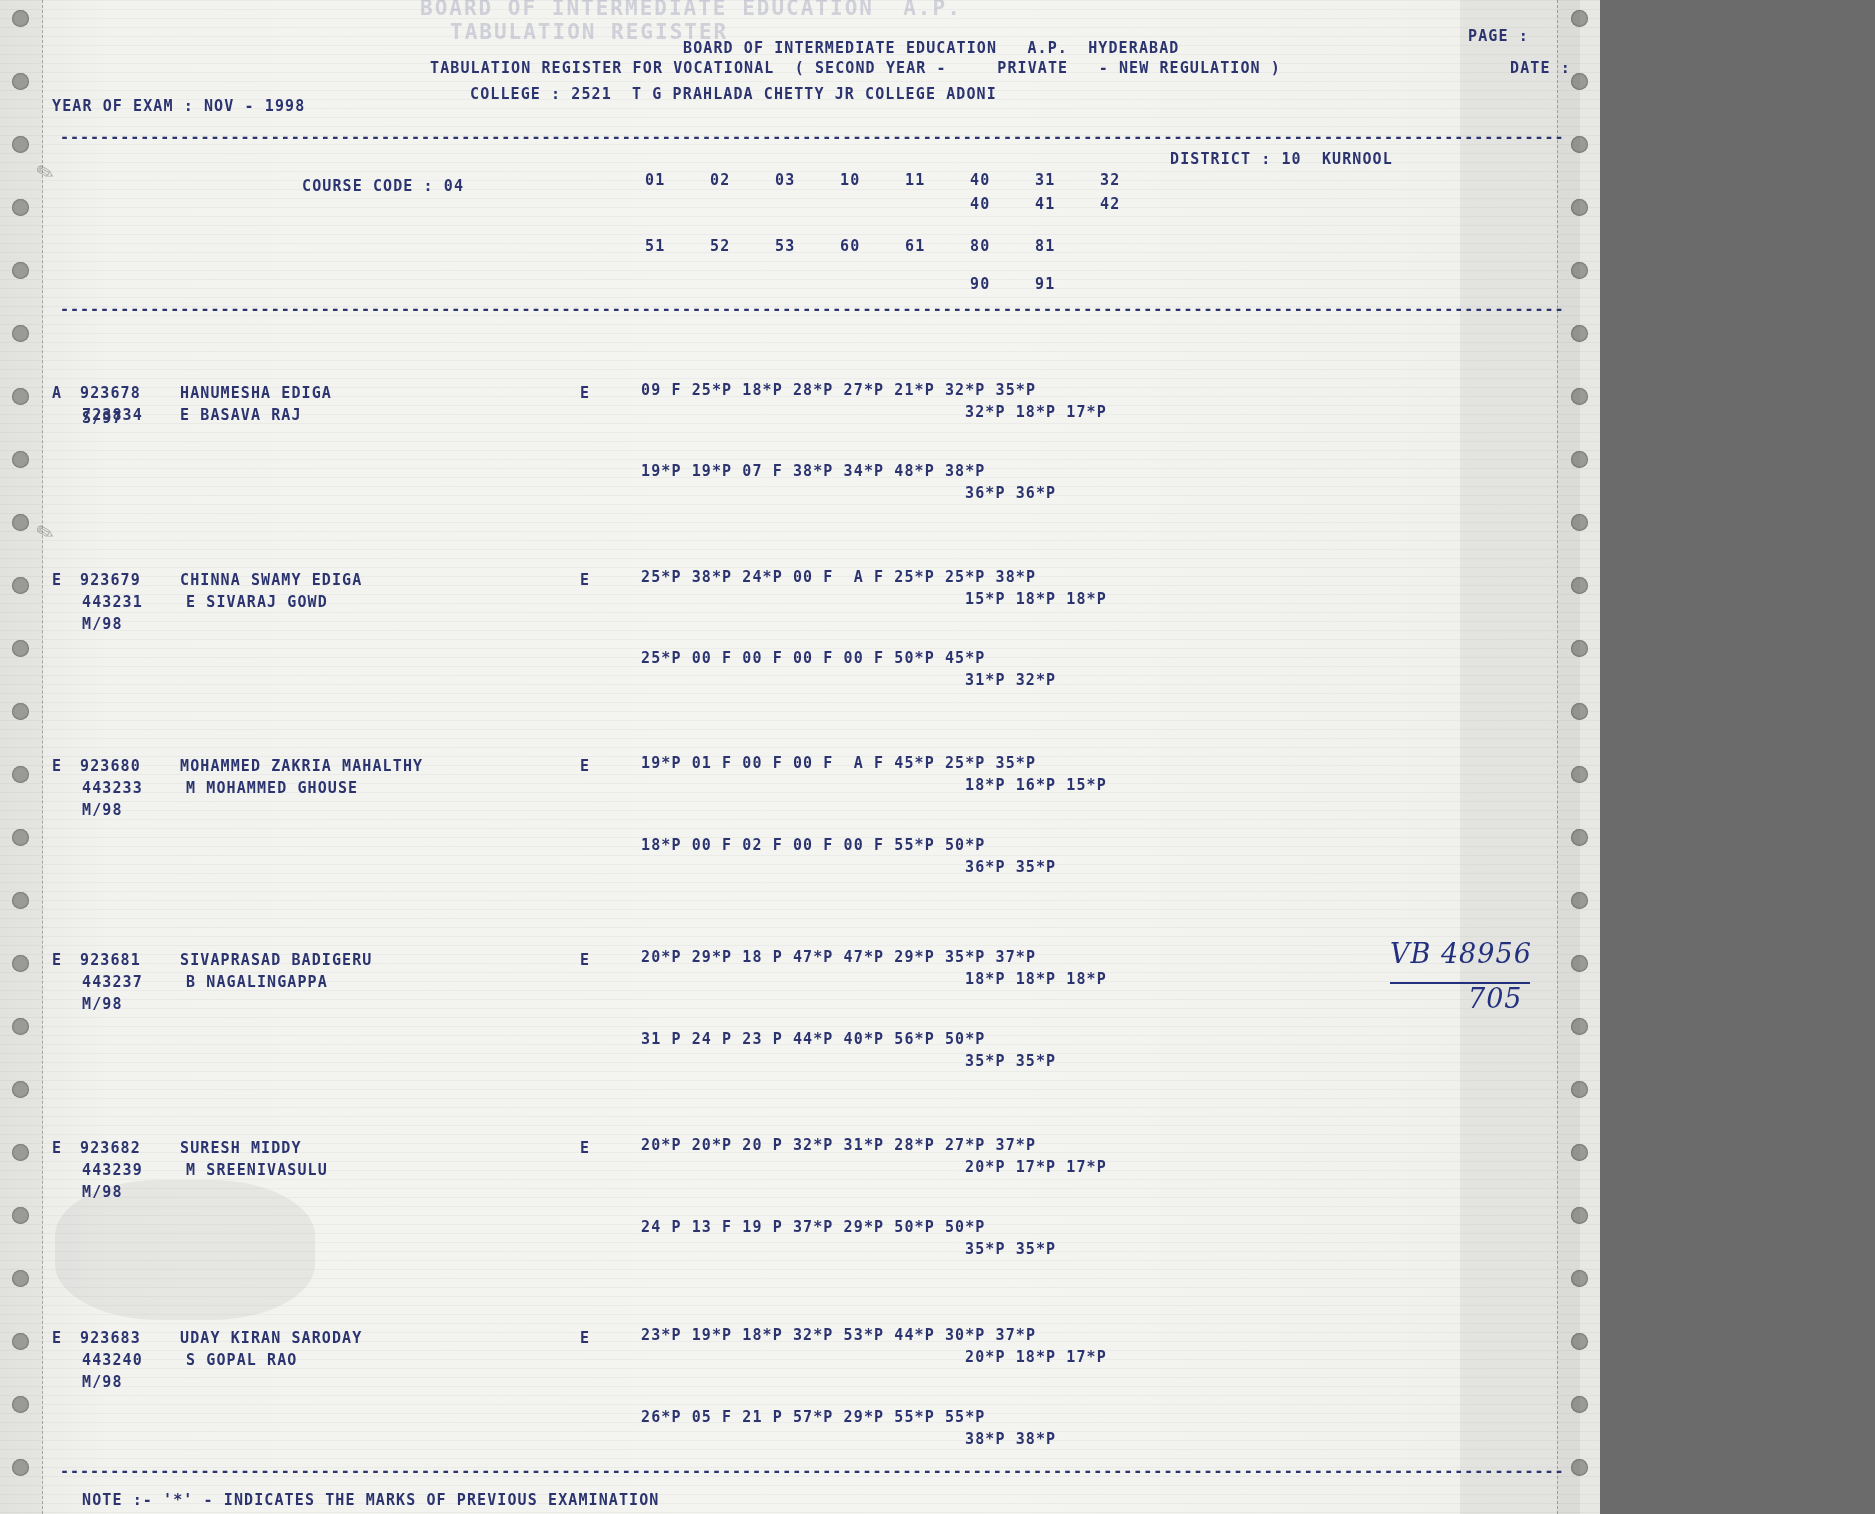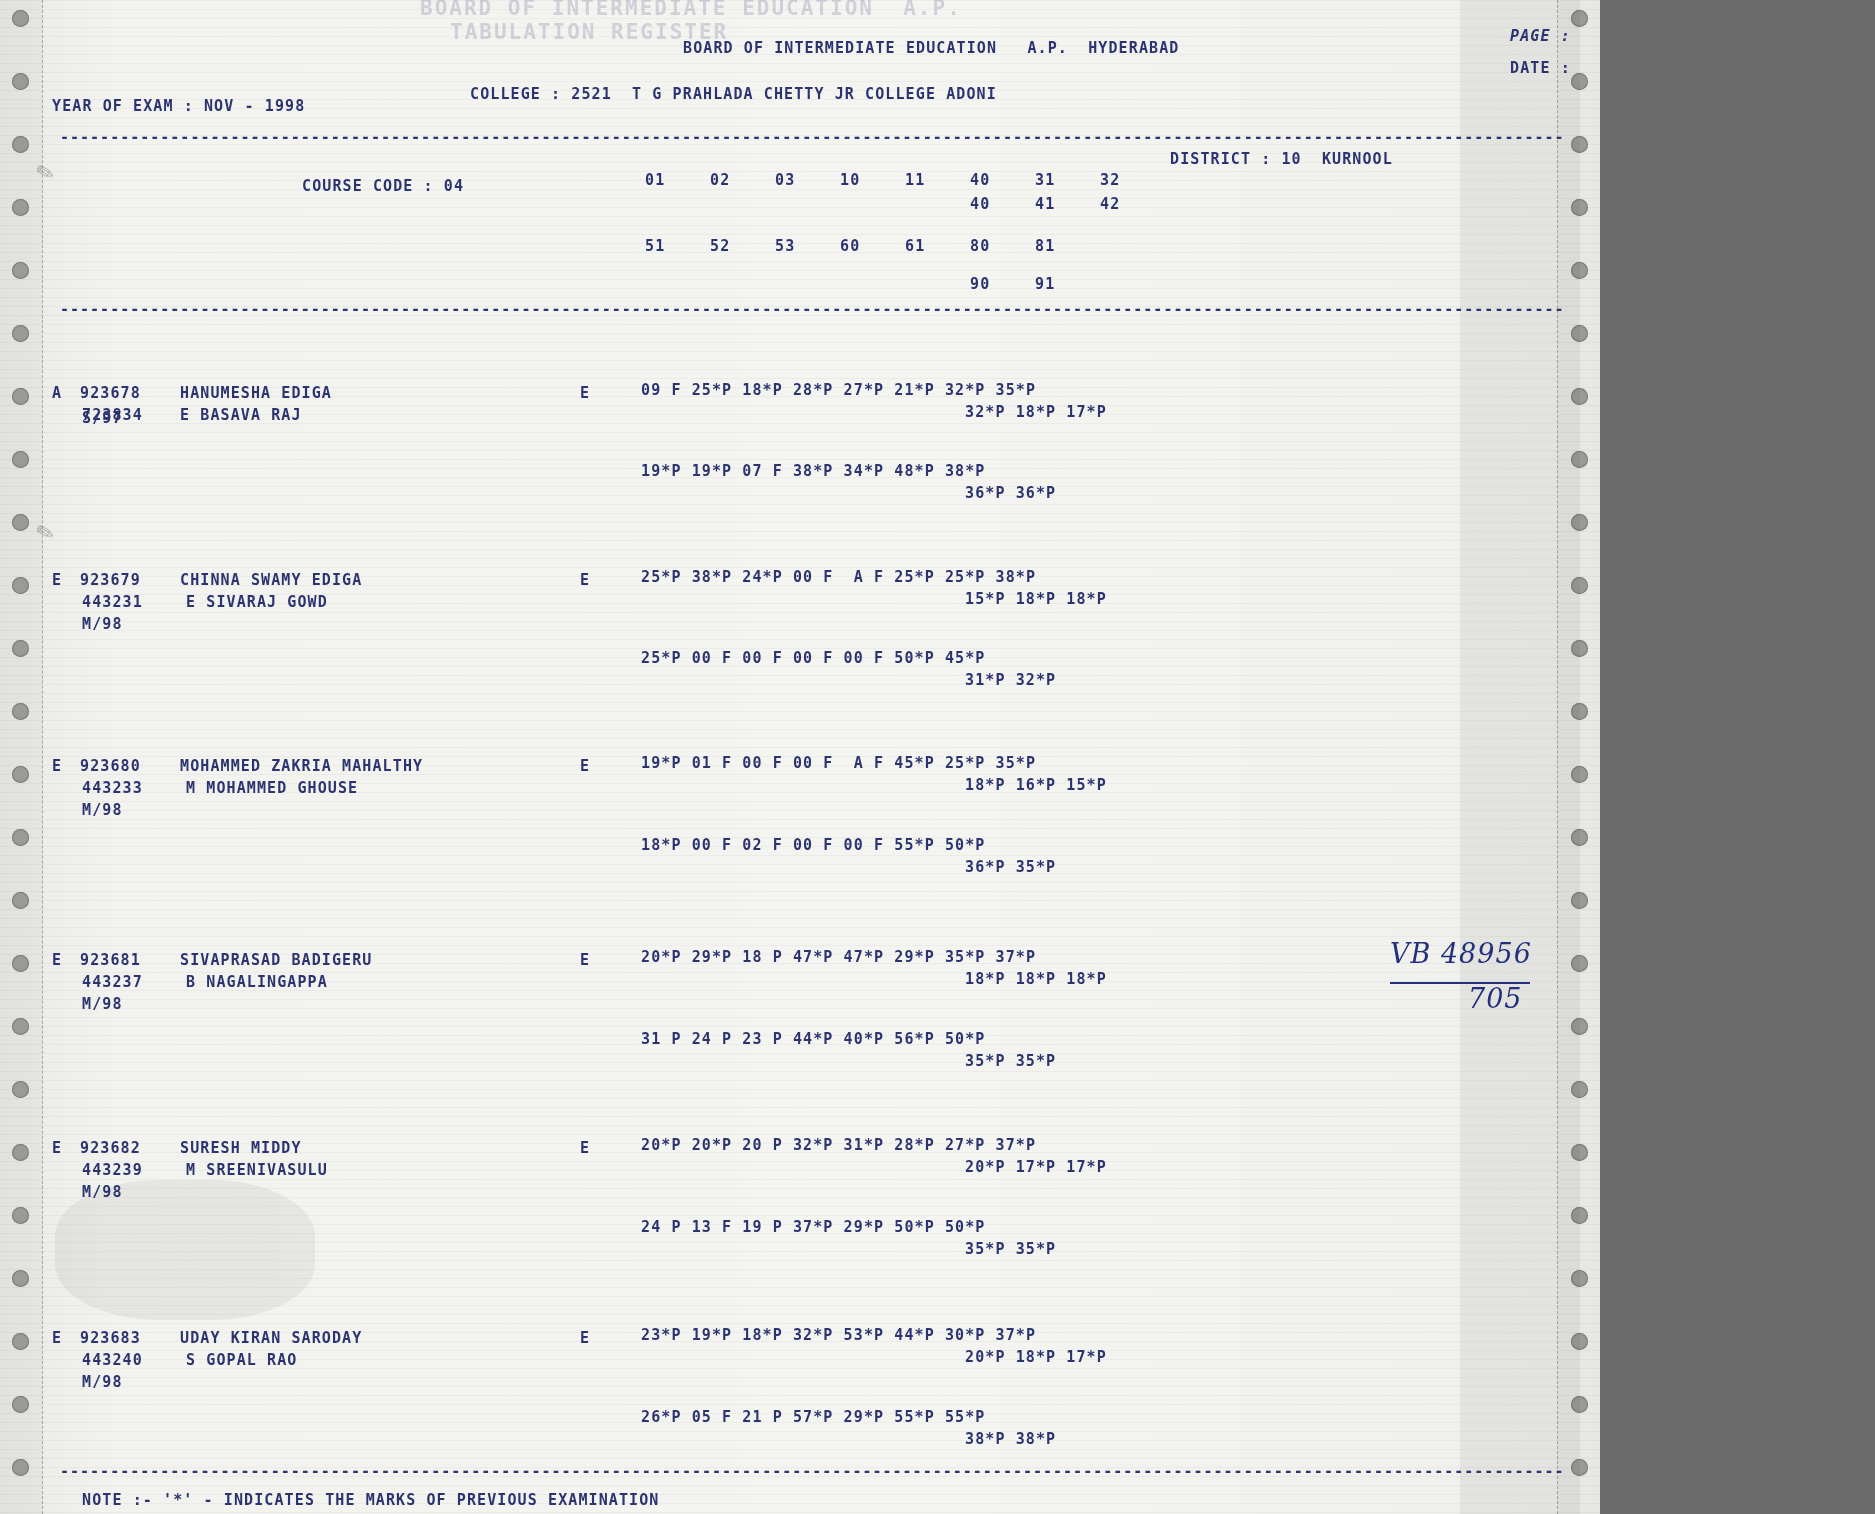--- a/index.html
+++ b/index.html
@@ -175,23 +175,24 @@
   <div class="ghost" style="left:420px; top:-4px;">BOARD OF INTERMEDIATE EDUCATION  A.P.</div>
   <div class="ghost" style="left:450px; top:20px;">TABULATION REGISTER</div>
 
   <div class="shade" style="left:55px; top:1180px; width:260px; height:140px; border-radius:40%;"></div>
   <div class="shade" style="left:1460px; top:0px; width:120px; height:1514px;"></div>
 
   <div class="smudge" style="left:36px; top:160px;">✎</div>
   <div class="smudge" style="left:36px; top:520px;">✎</div>
 
   <div class="t" style="left:683px; top:40px;">BOARD OF INTERMEDIATE EDUCATION   A.P.  HYDERABAD</div>
-  <div class="t" style="left:1510px; top:28px;font-style:italic;">PAGE :</div>
+  <div class="t" style="left:1468px; top:28px;">PAGE :</div>
   <div class="t" style="left:1630px; top:28px;">739</div>
 
+  <div class="t" style="left:430px; top:60px;">TABULATION REGISTER FOR VOCATIONAL  ( SECOND YEAR -     PRIVATE   - NEW REGULATION )</div>
   <div class="t" style="left:1510px; top:60px;">DATE :</div>
   <div class="t" style="left:1615px; top:60px;">05/02/99</div>
 
   <div class="t" style="left:52px; top:98px;">YEAR OF EXAM : NOV - 1998</div>
   <div class="t" style="left:470px; top:86px;">COLLEGE : 2521  T G PRAHLADA CHETTY JR COLLEGE ADONI</div>
   <div class="t" style="left:1170px; top:103px;margin-top:48px;">DISTRICT : 10  KURNOOL</div>
 
   <div class="dashes" style="left:60px; top:128px; width:1660px;">------------------------------------------------------------------------------------------------------------------------------------------------------</div>
 
   <div class="t" style="left:302px; top:178px;">COURSE CODE : 04</div>

